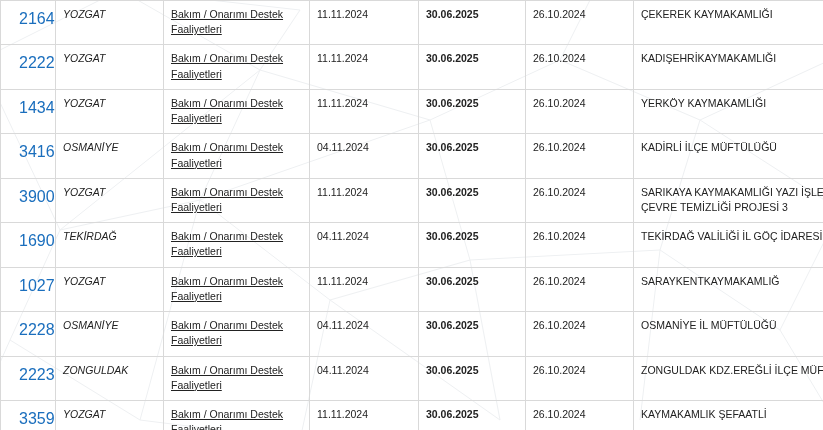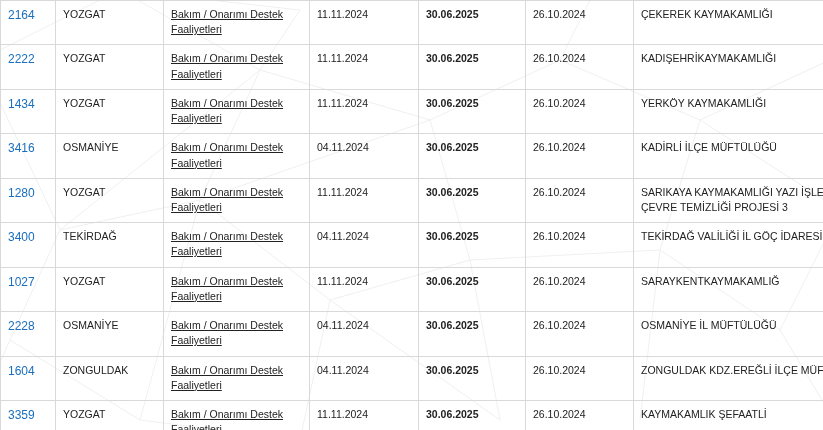--- a/index.html
+++ b/index.html
@@ -38,30 +38,31 @@
     font-size: 10.5px;
     color: #222222;
     vertical-align: top;
     line-height: 1.45;
     background: transparent;
   }
   table.records tr {
     height: 43px;
   }
   .col-id    { width: 40px;  text-align: left; }
-  .col-prov  { width: 93px; }
+  .col-prov  { width: 93px; font-style: italic; }
   .col-type  { width: 131px; text-decoration: underline; }
   .col-d1    { width: 94px; }
   .col-d2    { width: 92px; font-weight: bold; }
   .col-d3    { width: 93px; }
   .col-title { width: 280px; }
   td.id-cell a {
     color: #1a6ebd;
     text-decoration: none;
-    font-size: 12px;
+    font-size: 16px;
+    margin-left: 11px;
   }
   .nowrap { white-space: nowrap; }
 </style>
 </head>
 <body>
 
 <svg class="watermark" width="823" height="430" viewBox="0 0 823 430" xmlns="http://www.w3.org/2000/svg">
   <g stroke="#eef0f2" stroke-width="1" fill="none">
     <path d="M-20 60 L120 -10 L260 70 L200 200 L60 230 Z"></path>
     <path d="M120 -10 L300 10 L260 70"></path>
@@ -115,30 +116,30 @@
       <tr>
         <td class="col-id id-cell"><a href="#">3416</a></td>
         <td class="col-prov">OSMANİYE</td>
         <td class="col-type">Bakım / Onarımı Destek Faaliyetleri</td>
         <td class="col-d1 nowrap">04.11.2024</td>
         <td class="col-d2 nowrap">30.06.2025</td>
         <td class="col-d3 nowrap">26.10.2024</td>
         <td class="col-title">KADİRLİ İLÇE MÜFTÜLÜĞÜ</td>
       </tr>
       <tr>
-        <td class="col-id id-cell"><a href="#">1280</a></td>
+        <td class="col-id id-cell"><a href="#">3900</a></td>
         <td class="col-prov">YOZGAT</td>
         <td class="col-type">Bakım / Onarımı Destek Faaliyetleri</td>
         <td class="col-d1 nowrap">11.11.2024</td>
         <td class="col-d2 nowrap">30.06.2025</td>
         <td class="col-d3 nowrap">26.10.2024</td>
         <td class="col-title">SARIKAYA KAYMAKAMLIĞI YAZI İŞLERİ MÜDÜRLÜĞÜ ÇEVRE TEMİZLİĞİ PROJESİ 3</td>
       </tr>
       <tr>
-        <td class="col-id id-cell"><a href="#">3400</a></td>
+        <td class="col-id id-cell"><a href="#">1690</a></td>
         <td class="col-prov">TEKİRDAĞ</td>
         <td class="col-type">Bakım / Onarımı Destek Faaliyetleri</td>
         <td class="col-d1 nowrap">04.11.2024</td>
         <td class="col-d2 nowrap">30.06.2025</td>
         <td class="col-d3 nowrap">26.10.2024</td>
         <td class="col-title">TEKİRDAĞ VALİLİĞİ İL GÖÇ İDARESİ MÜDÜRLÜĞÜ</td>
       </tr>
       <tr>
         <td class="col-id id-cell"><a href="#">1027</a></td>
         <td class="col-prov">YOZGAT</td>
@@ -151,21 +152,21 @@
       <tr>
         <td class="col-id id-cell"><a href="#">2228</a></td>
         <td class="col-prov">OSMANİYE</td>
         <td class="col-type">Bakım / Onarımı Destek Faaliyetleri</td>
         <td class="col-d1 nowrap">04.11.2024</td>
         <td class="col-d2 nowrap">30.06.2025</td>
         <td class="col-d3 nowrap">26.10.2024</td>
         <td class="col-title">OSMANİYE İL MÜFTÜLÜĞÜ</td>
       </tr>
       <tr>
-        <td class="col-id id-cell"><a href="#">1604</a></td>
+        <td class="col-id id-cell"><a href="#">2223</a></td>
         <td class="col-prov">ZONGULDAK</td>
         <td class="col-type">Bakım / Onarımı Destek Faaliyetleri</td>
         <td class="col-d1 nowrap">04.11.2024</td>
         <td class="col-d2 nowrap">30.06.2025</td>
         <td class="col-d3 nowrap">26.10.2024</td>
         <td class="col-title">ZONGULDAK KDZ.EREĞLİ İLÇE MÜFTÜLÜĞÜ</td>
       </tr>
       <tr>
         <td class="col-id id-cell"><a href="#">3359</a></td>
         <td class="col-prov">YOZGAT</td>

